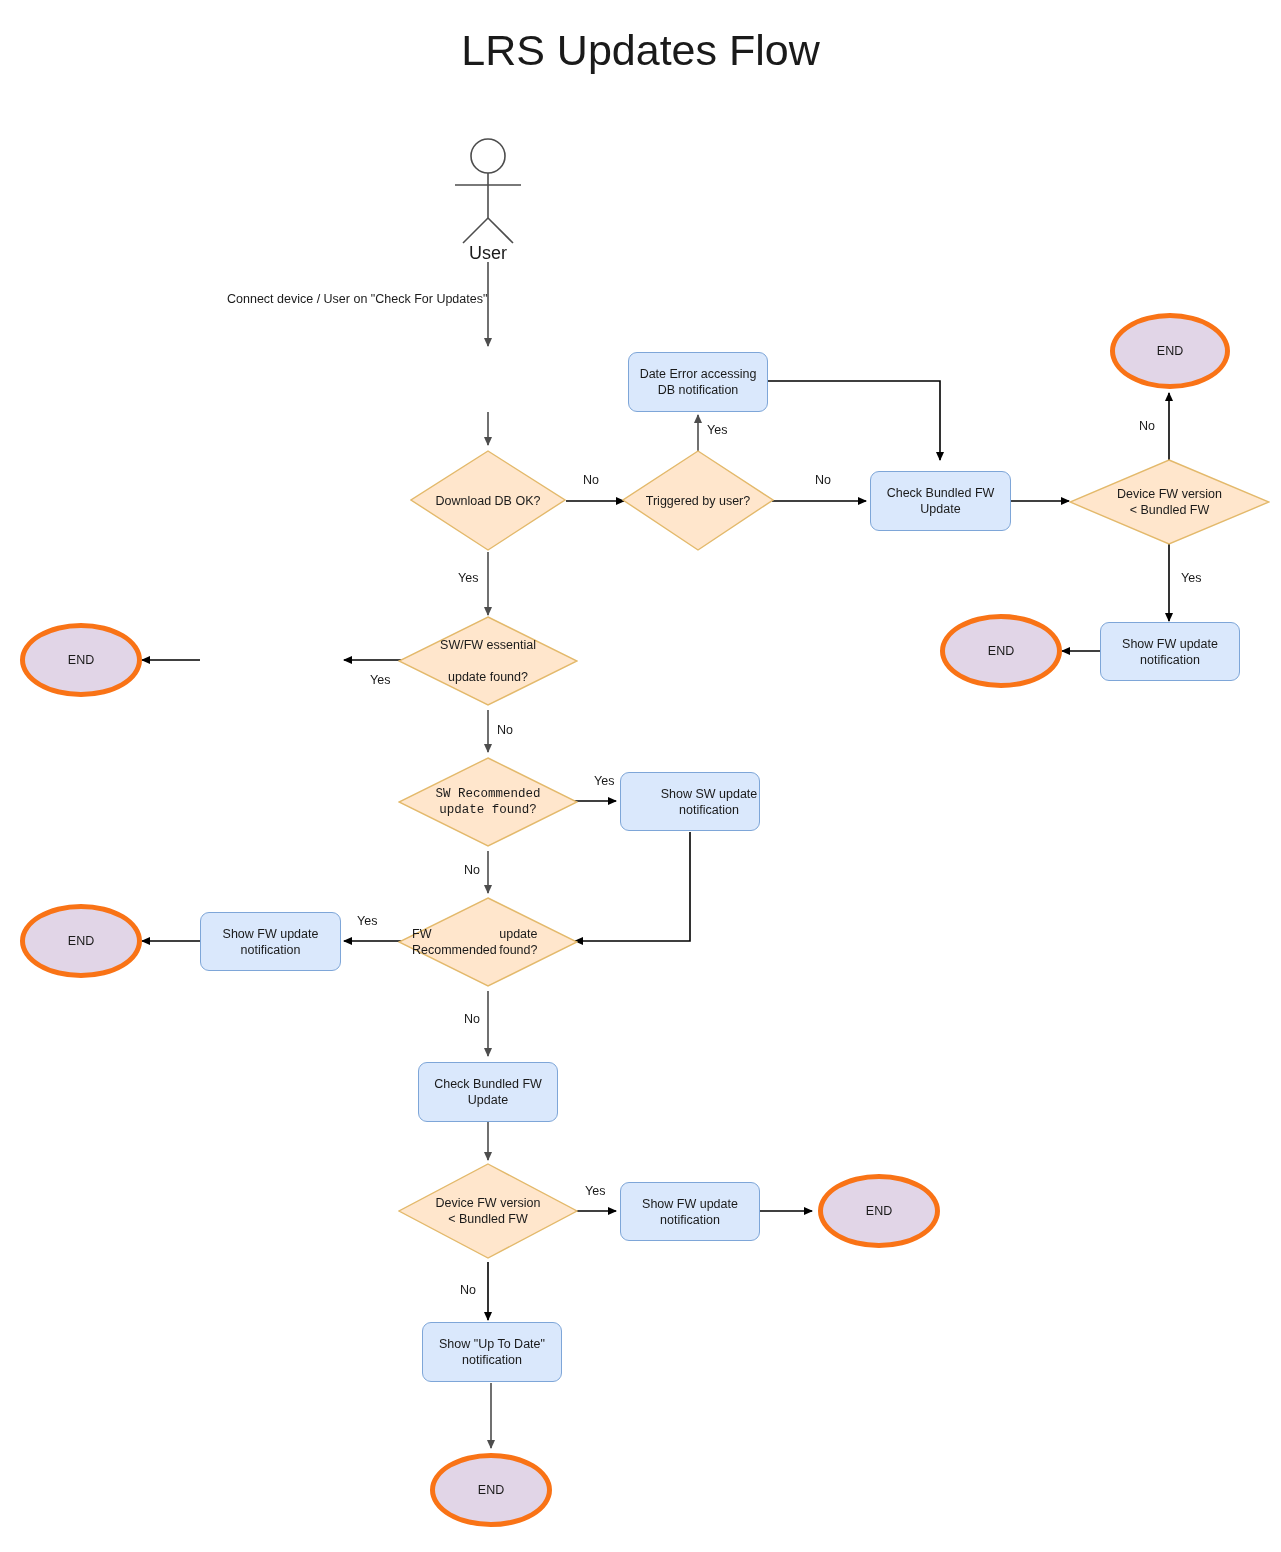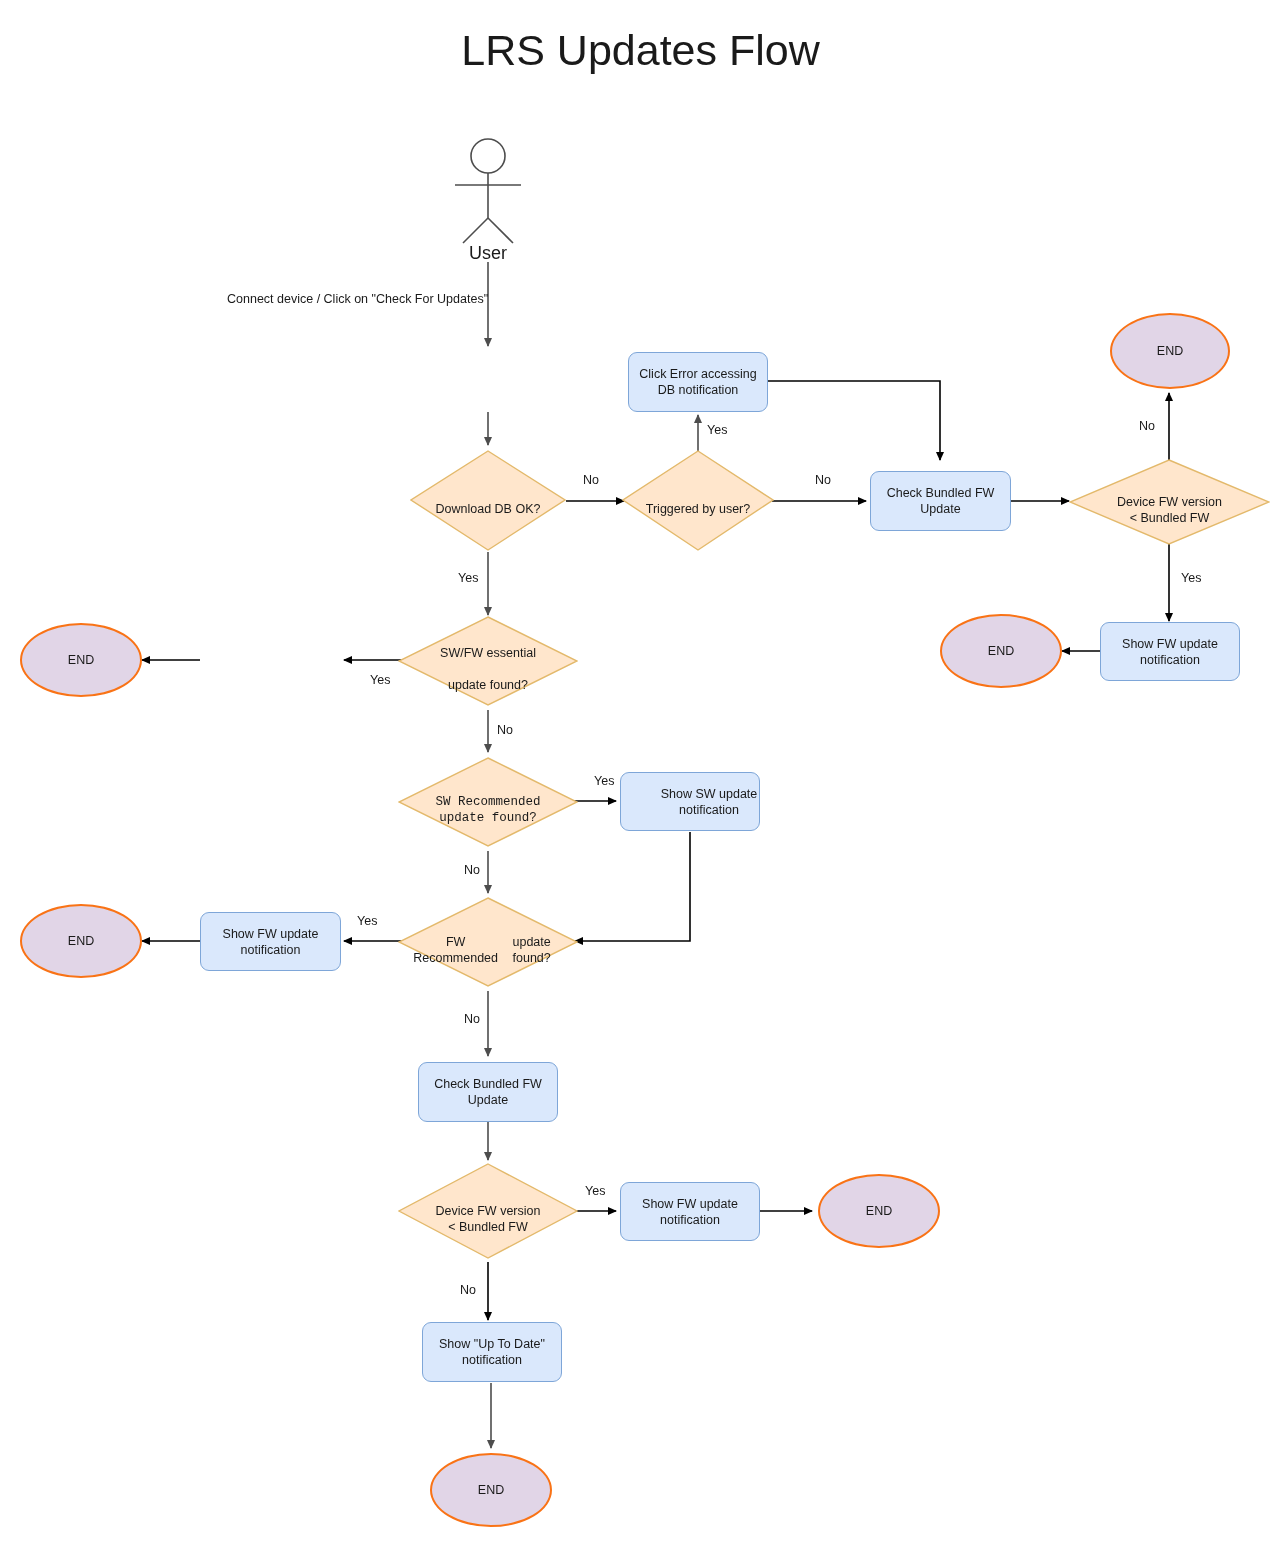--- a/index.html
+++ b/index.html
@@ -48,42 +48,42 @@
     line-height: 16px;
     color: #1a1a1a;
   }
   .process {
     background: #dae8fc;
     border: 1px solid #7ea6d8;
     border-radius: 9px;
   }
   .terminator {
     background: #e1d5e7;
-    border: 2px solid #f97316;
+    border: 5px solid #f97316;
     border-radius: 50%;
   }
   .decision-wrap {
     position: absolute;
     box-sizing: border-box;
   }
   .decision-wrap svg {
     position: absolute;
     left: 0;
     top: 0;
   }
   .decision-label {
     position: absolute;
     left: 0;
-    top: 8px;
+    top: 0;
     width: 100%;
     height: 100%;
     display: flex;
     align-items: center;
     justify-content: center;
-    text-align: center;
+    text-align: left;
     font-size: 12.5px;
     line-height: 16px;
     color: #1a1a1a;
     padding: 0 14px;
     box-sizing: border-box;
   }
   .edge-label {
     position: absolute;
     font-size: 12.5px;
     line-height: 15px;
@@ -198,25 +198,25 @@
        Show Up To Date --&gt;
       <line x1="488" y1="1262" x2="488" y2="1320" stroke="#000000" marker-end="url(#arrowDark)"></line>
 
       
       <line x1="491" y1="1383" x2="491" y2="1448" marker-end="url(#arrow)"></line>
     </g>
   </svg>
 
   <div class="actor-label" style="left:438px; top:243px; width:100px;">User</div>
 
-  <div class="edge-label" style="left:227px; top:292px;">Connect device / Click on "Check For Updates"</div>
+  <div class="edge-label" style="left:227px; top:292px;">Connect device / User on "Check For Updates"</div>
 
 
   <div class="node process" style="left:628px; top:352px; width:140px; height:60px; flex-direction:column;">
-    <span>Click Error accessing</span>
+    <span>Date Error accessing</span>
     <span>DB notification</span>
   </div>
 
   <div class="node process" style="left:870px; top:471px; width:141px; height:60px; flex-direction:column;">
     <span>Check Bundled FW</span>
     <span>Update</span>
   </div>
 
   <div class="node process" style="left:1100px; top:622px; width:140px; height:59px; flex-direction:column;">
     <span>Show FW update</span>

